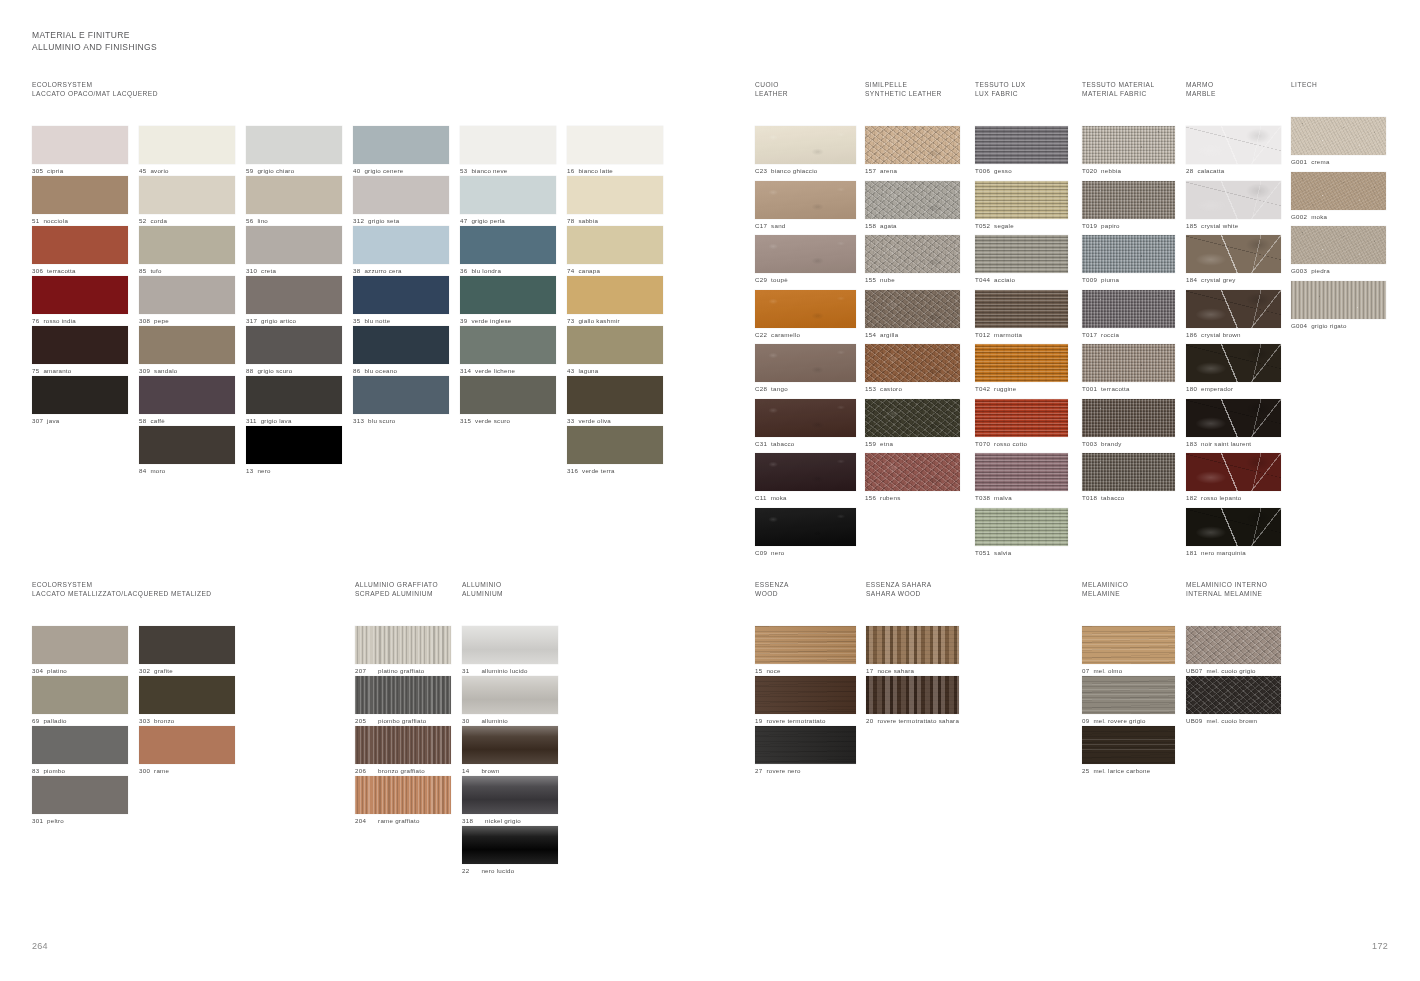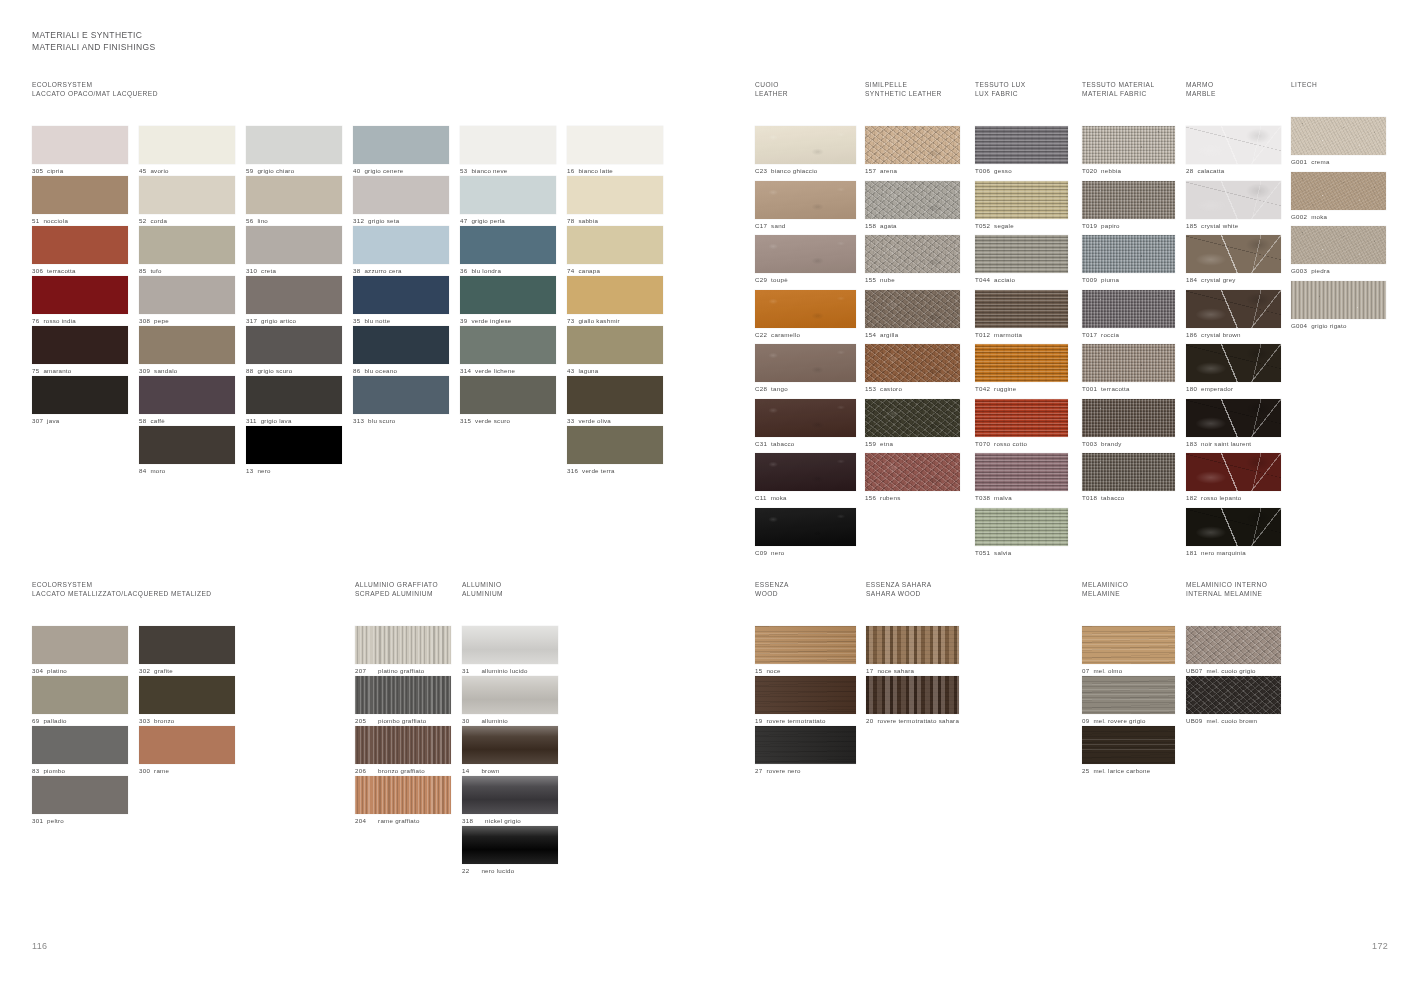--- a/index.html
+++ b/index.html
@@ -187,22 +187,22 @@
       repeating-linear-gradient(42deg, rgba(255,255,255,.15) 0 1px, rgba(0,0,0,.12) 1px 2px, transparent 2px 5px),
       repeating-linear-gradient(-39deg, rgba(0,0,0,.13) 0 1px, rgba(255,255,255,.12) 1px 2px, transparent 2px 5px);
   }
 </style>
 </head>
 <body>
 
 <div class="page">
 
   <div class="doc-title">
-    <div>MATERIALI E SYNTHETIC</div>
-    <div>MATERIALI AND FINISHINGS</div>
+    <div>MATERIAL E FINITURE</div>
+    <div>ALLUMINIO AND FINISHINGS</div>
   </div>
 
   <div id="sections-root">
       <div class="section" style="left: 32px; top: 80px;">
         <div class="sect-head">
           <div>ECOLORSYSTEM</div>
           <div>LACCATO OPACO/MAT LACQUERED</div>
         </div>
         <div class="cols" style="margin-top: 28px;">
           <div class="col" style="width: 107px;">
@@ -773,16 +773,16 @@
             </div>
             <div class="swatch-item" style="height: 50px;">
               <div class="sw t-melcuoio" style="width: 95px; height: 38px; background: rgb(47, 42, 39);"></div>
               <div class="sw-label"><span class="code">UB09</span><span class="nm">mel. cuoio brown</span></div>
             </div>
           </div>
         </div>
       </div>
     </div>
 
-  <div class="folio left">116</div>
+  <div class="folio left">264</div>
   <div class="folio right">172</div>
 
 </div>
 
 </body></html>

